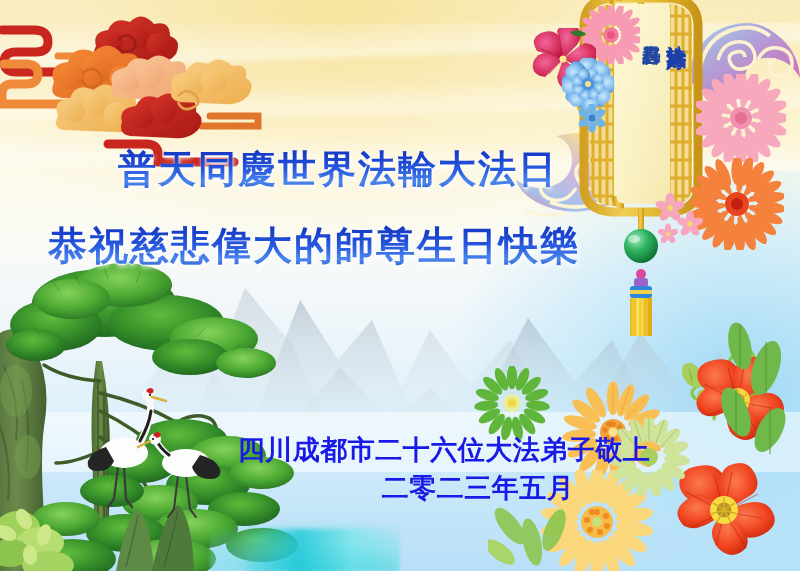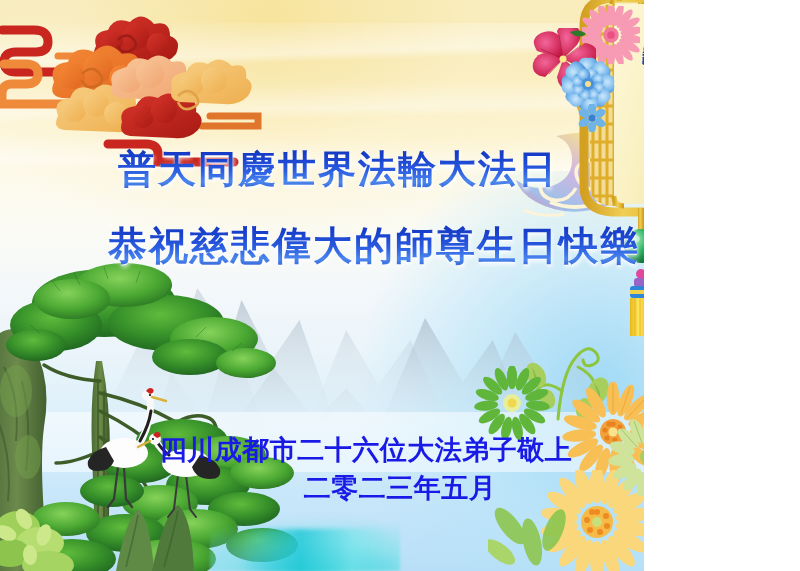--- a/index.html
+++ b/index.html
@@ -1,20 +1,20 @@
 <!DOCTYPE html>
 <html><head>
 <meta charset="utf-8">
 <style>
   html,body{margin:0;padding:0;background:#fff;}
   body{font-family:"Liberation Serif",serif;}
 
   #card{
     position:relative;
-    width:644px;height:571px;
+    width:800px;height:571px;
     overflow:hidden;
     background:#fdfbe8;
   }
 
   
   .bg-sky{
     position:absolute;left:0;top:0;width:100%;height:100%;
     background:
       linear-gradient(180deg,
         #f7ecc0 0%,
@@ -113,21 +113,21 @@
     font-weight:700;
     font-size:38px;
     letter-spacing:2px;
     white-space:nowrap;
     background:linear-gradient(180deg,#1030b8 0%,#1b44cf 30%,#2a5ce0 52%,#4b86ee 74%,#2448c4 100%);
     -webkit-background-clip:text;background-clip:text;
     color:transparent;-webkit-text-fill-color:transparent;
     filter:drop-shadow(0 1px 0 rgba(255,255,255,.95)) drop-shadow(1px 2px 2px rgba(255,255,255,.8));
   }
   .hl-1{padding-left:118px;}
-  .hl-2{padding-left:108px;margin-top:24px;font-size:39px;}
+  .hl-2{padding-left:48px;margin-top:24px;font-size:39px;}
 
   
   .sig{
     position:absolute;left:0;width:100%;
     text-align:center;
     font-family:"DejaVu Serif","Liberation Serif",serif;
     font-weight:700;
     color:#1a1ae6;
     white-space:nowrap;
   }

